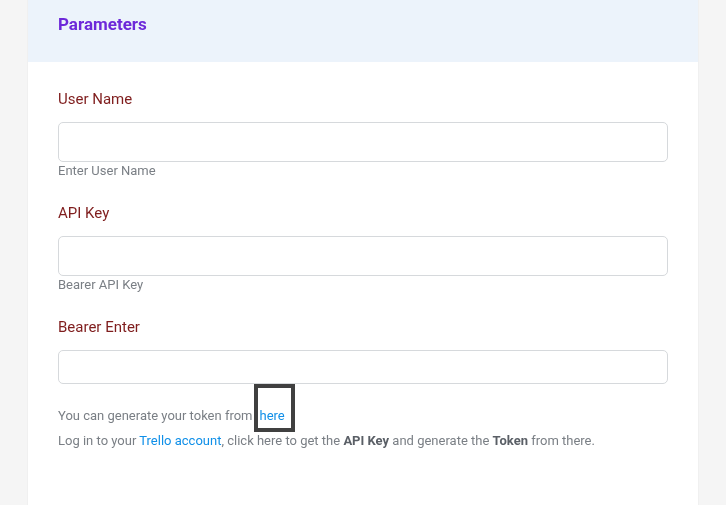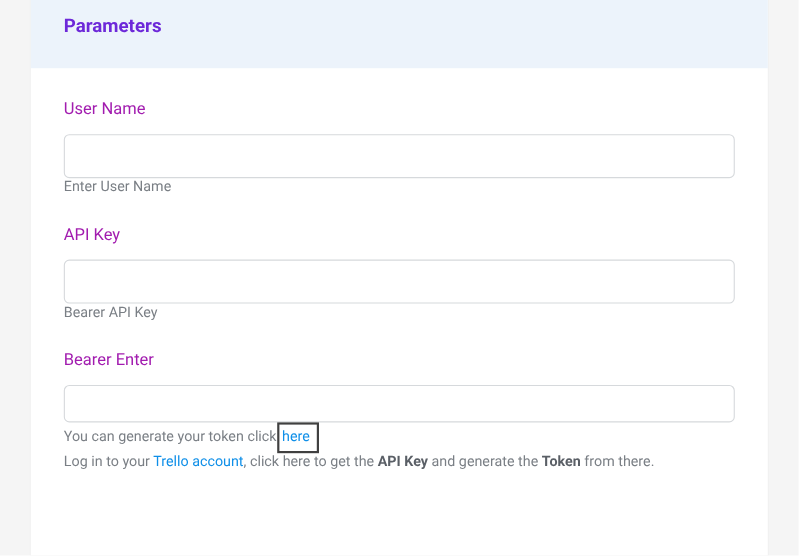--- a/index.html
+++ b/index.html
@@ -33,21 +33,21 @@
       color: #6d28d9;
     }
     .content {
       padding: 28px 30px 20px 30px;
     }
     .field {
       margin-bottom: 24px;
     }
     .field-label {
       font-size: 15px;
-      color: #a21caf;
+      color: #7f1d1d;
       font-weight: 400;
       margin-bottom: 14px;
       display: block;
     }
     .field-input {
       width: 100%;
       height: 40px;
       border: 1px solid #d6d9dc;
       border-radius: 5px;
       padding: 0 12px;
@@ -60,22 +60,22 @@
       font-size: 13px;
       color: #7a7f85;
       line-height: 1.4;
     }
     .link {
       color: #0f8fe8;
       text-decoration: none;
       cursor: pointer;
     }
     .highlight-box {
-      border: 2px solid #404040;
-      padding: 4px 6px 4px 2px;
+      border: 4px solid #404040;
+      padding: 20px 6px 4px 2px;
       margin-left: 1px;
       display: inline-block;
       line-height: 1.2;
     }
     .info-line {
       font-size: 13px;
       color: #7a7f85;
       line-height: 1.4;
     }
     .info-line b {
@@ -108,21 +108,21 @@
       <div class="field">
         <label class="field-label">API Key</label>
         <input type="text" class="field-input" value="" style="">
         <div class="field-hint">Bearer API Key</div>
       </div>
 
       <div class="field field-compact">
         <label class="field-label">Bearer Enter</label>
         <input type="text" class="field-input" value="" style="">
         <div class="field-hint">
-          <span>You can generate your token click</span><span class="highlight-box"> <a class="link">here</a></span>
+          <span>You can generate your token from</span><span class="highlight-box"> <a class="link">here</a></span>
         </div>
       </div>
 
       <div class="info-line">
         <span>Log in to your </span><a class="link">Trello account</a><span>, click here to get the </span><b>API Key</b><span> and generate the </span><b>Token</b><span> from there.</span>
       </div>
 
     </div>
   </div>
 </div>

